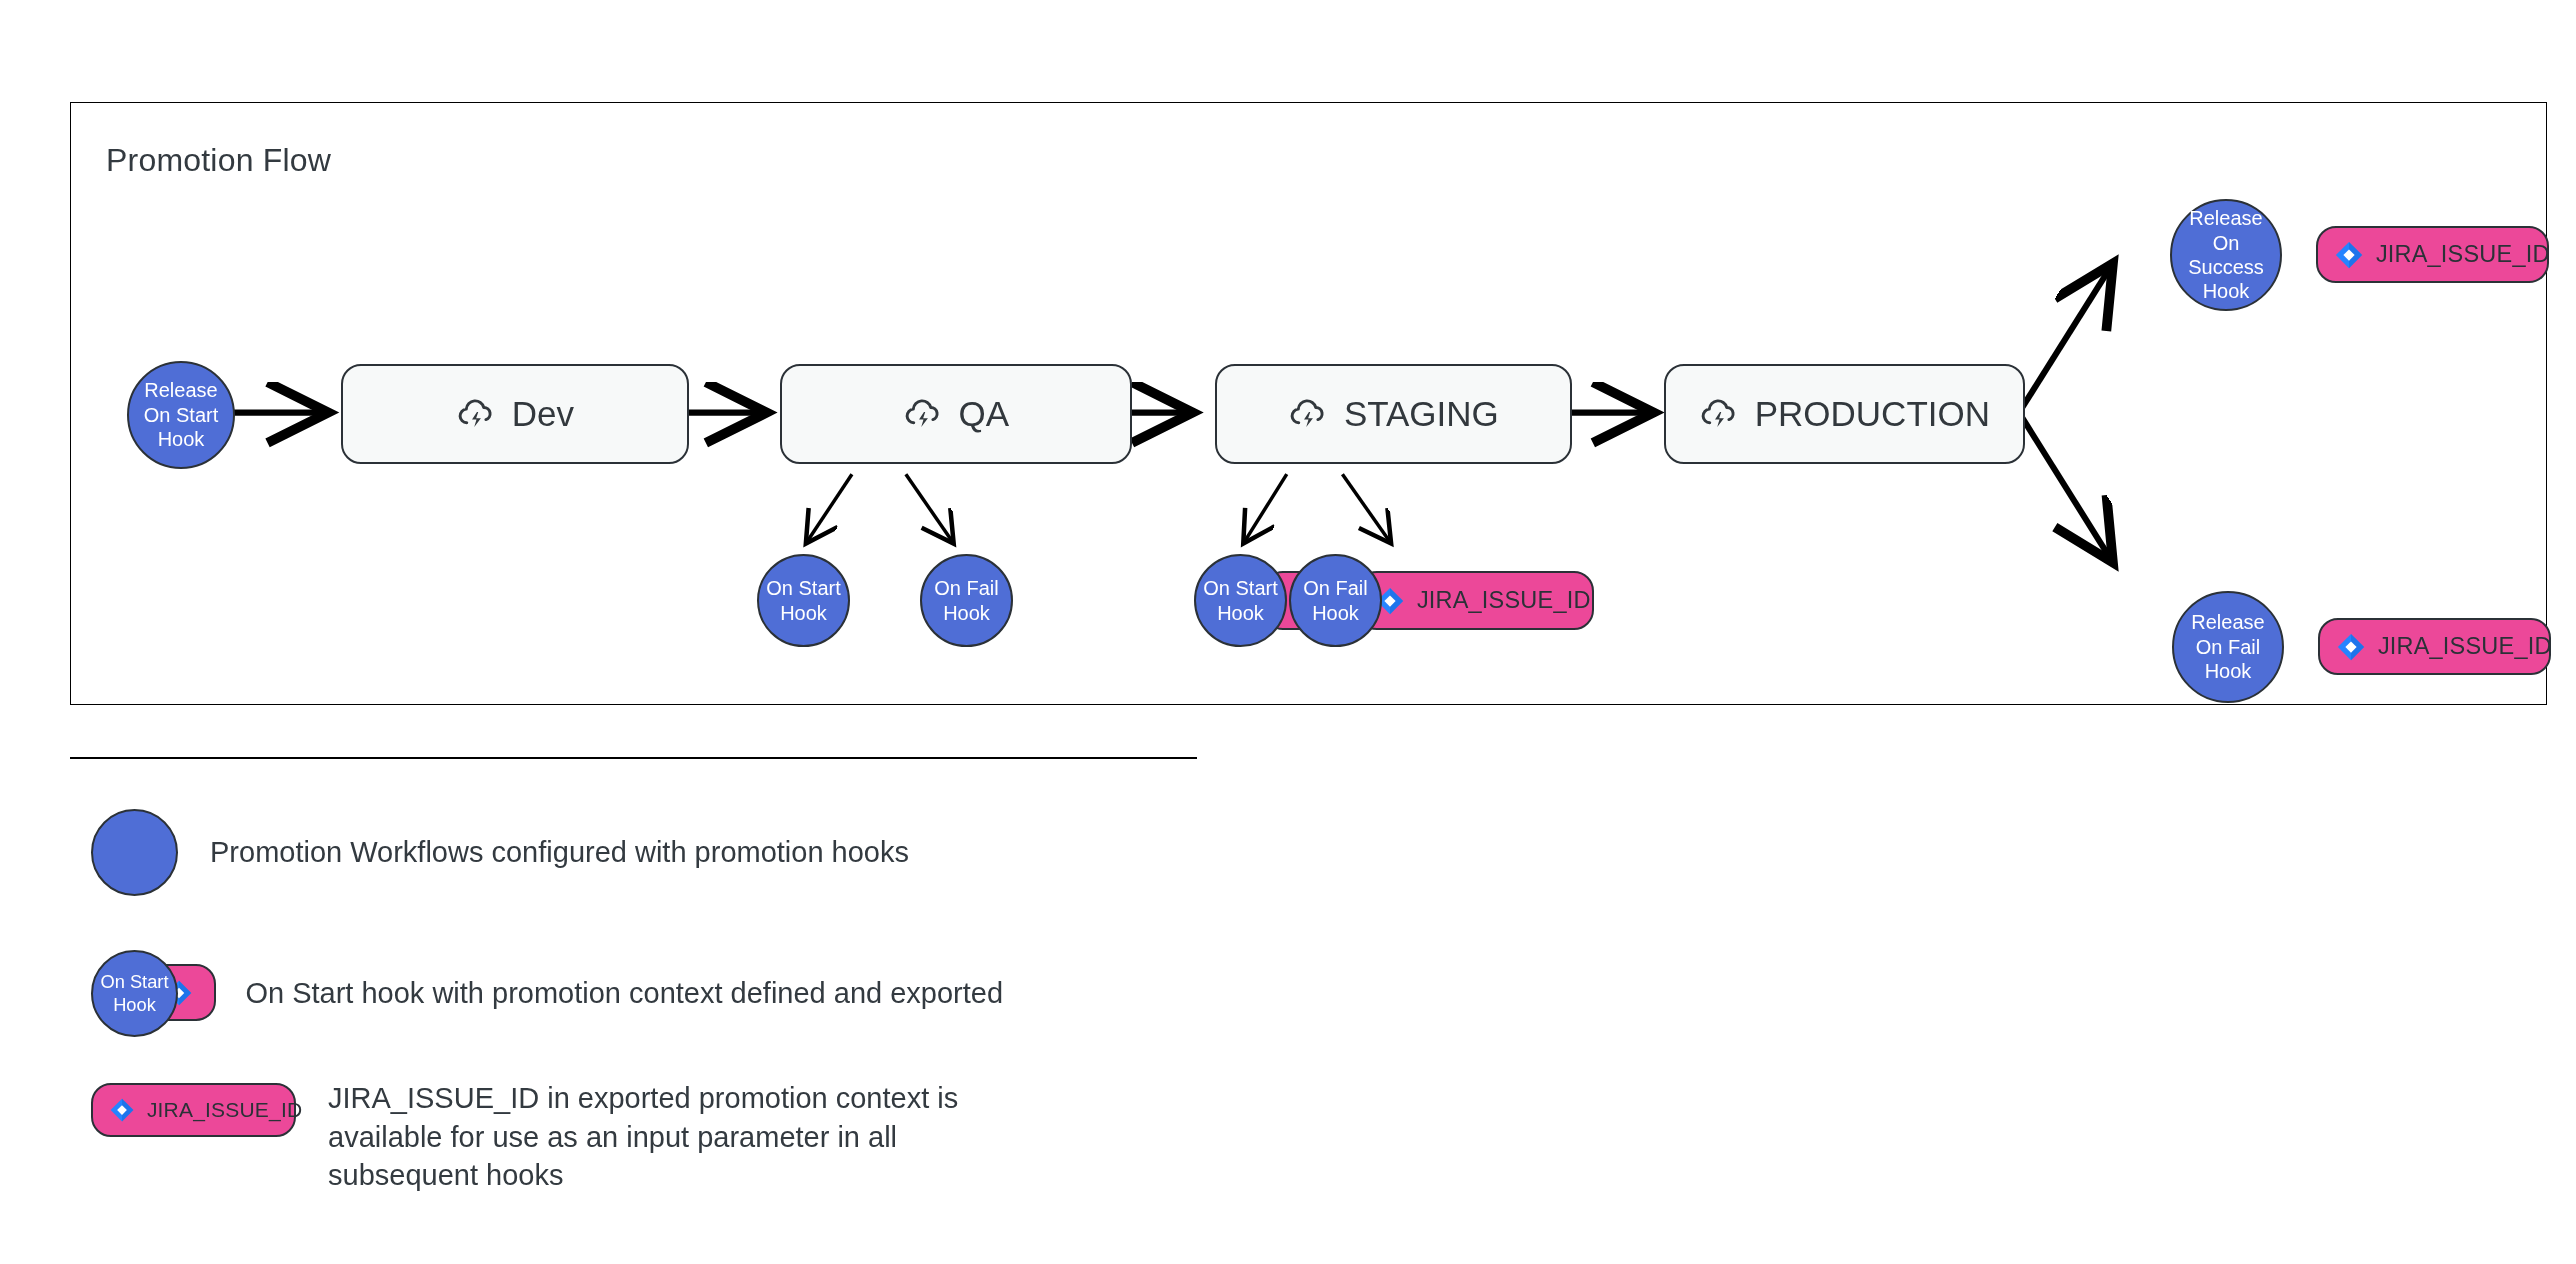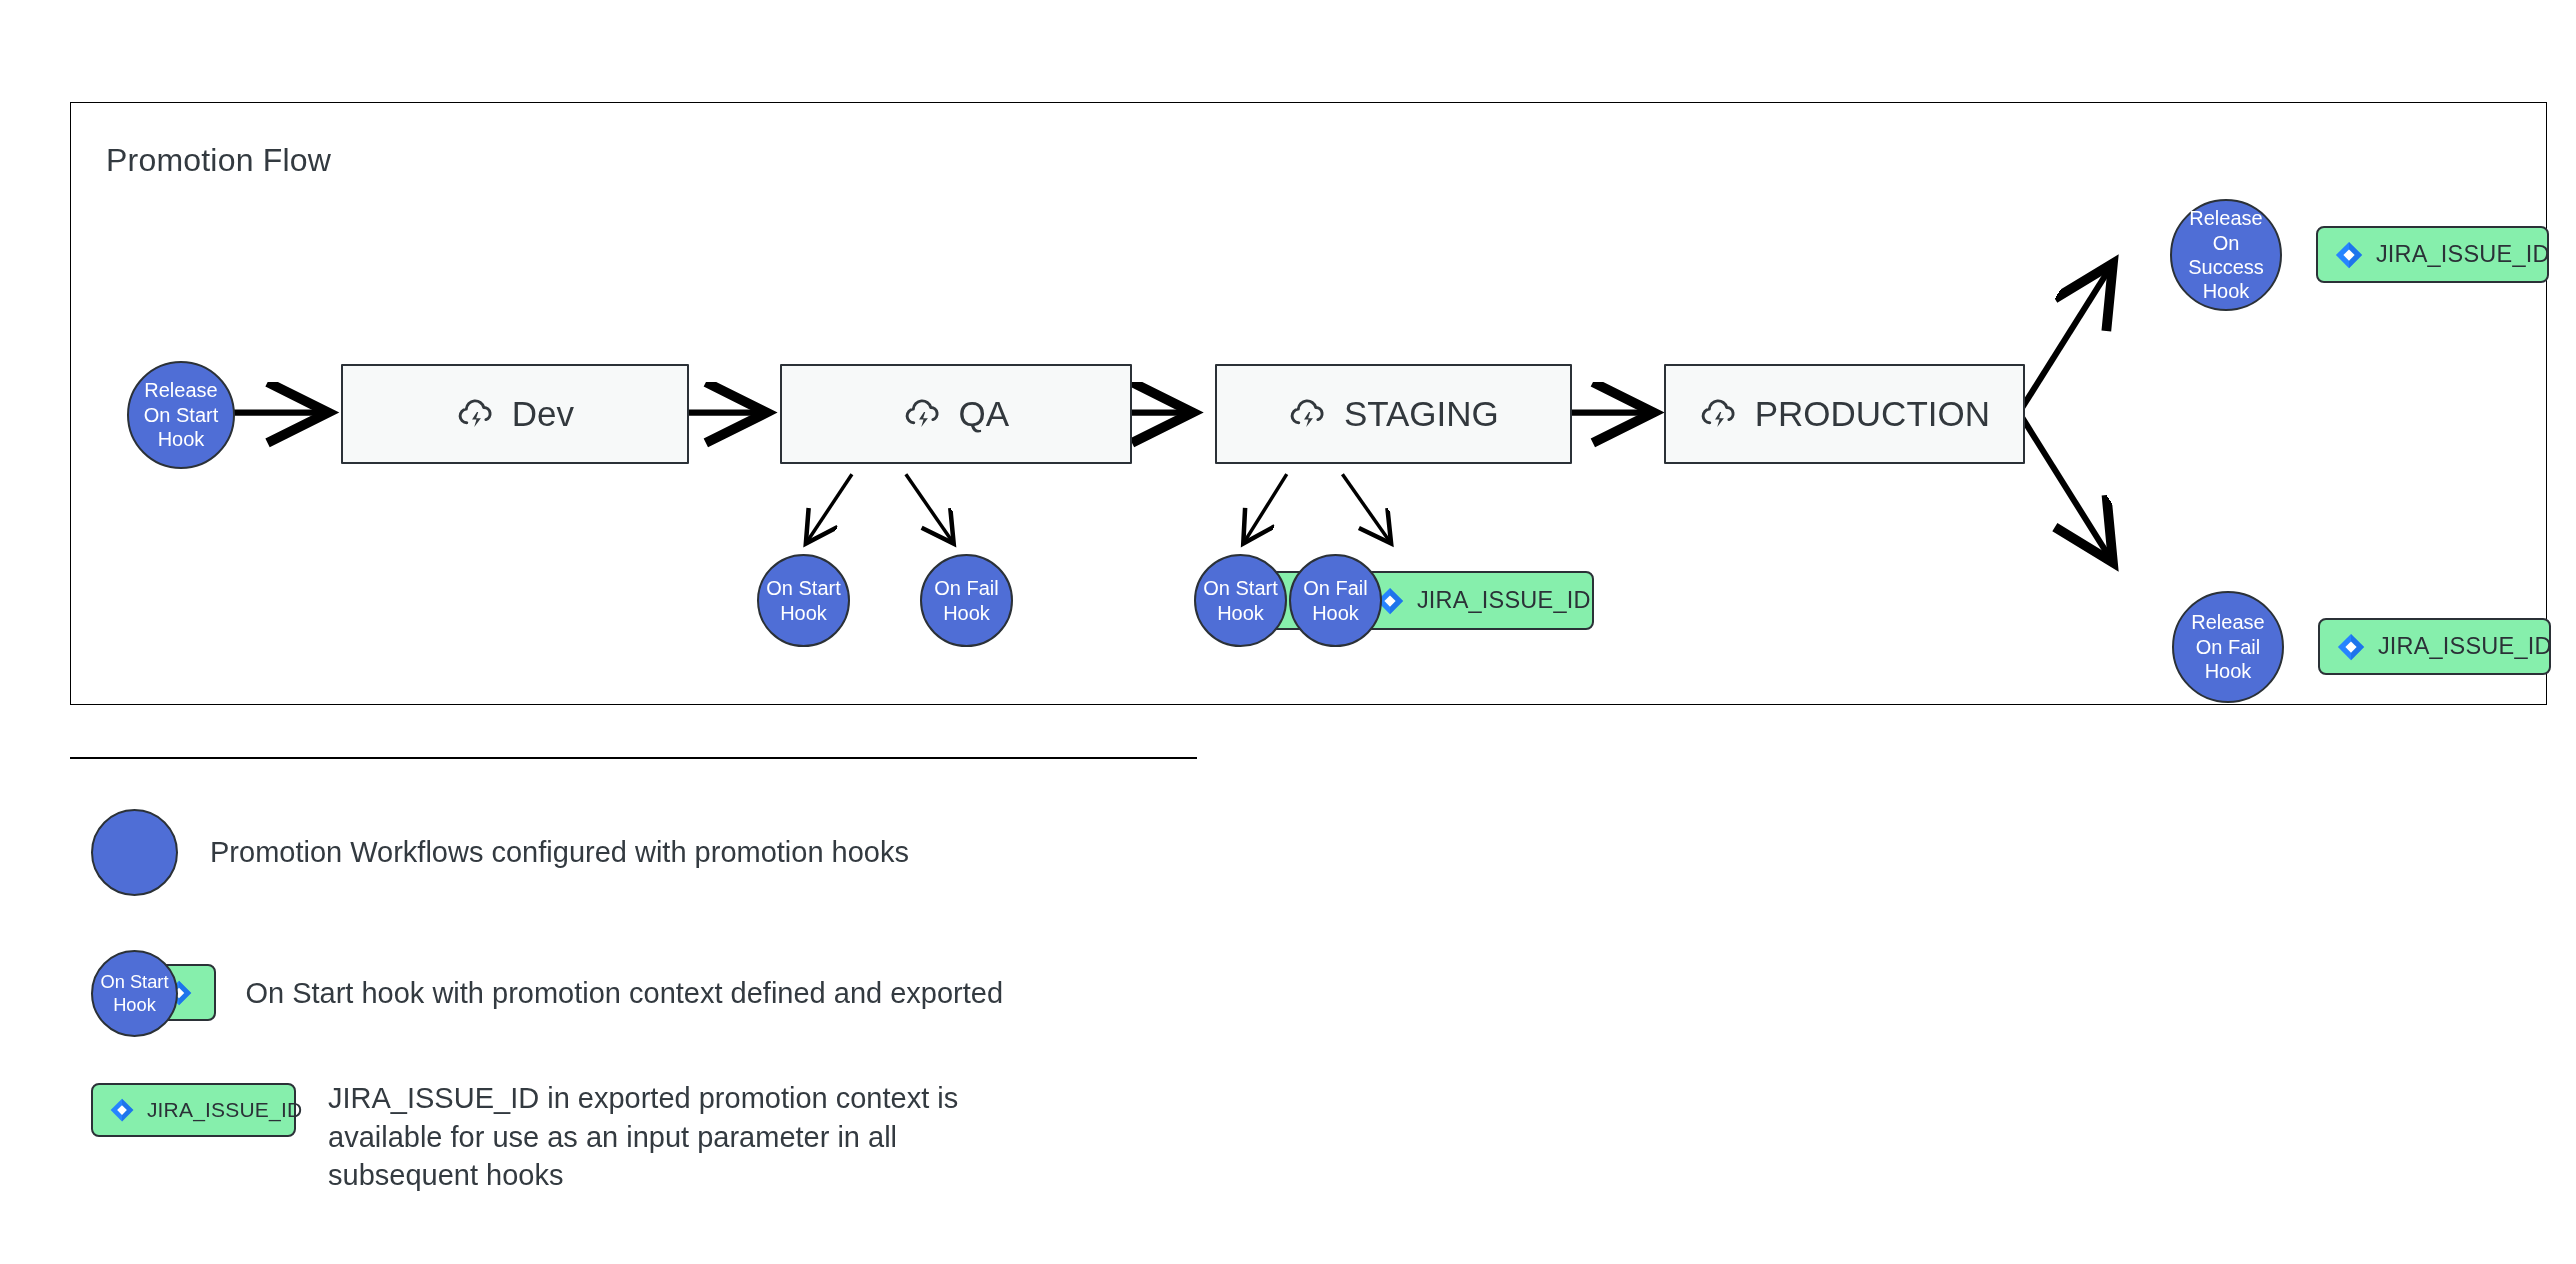--- a/index.html
+++ b/index.html
@@ -47,21 +47,21 @@
     height: 100%;
     pointer-events: none;
   }
 
   
   .stage-box {
     position: absolute;
     box-sizing: border-box;
     background: #f7f9f9;
     border: 2.6px solid #2b3137;
-    border-radius: 1px;
+    border-radius: 20px;
     display: flex;
     align-items: center;
     justify-content: center;
     gap: 15.7px;
     color: #2e3439;
   }
   .stage-label {
     font-size: 35px;
     color: #32383d;
     white-space: nowrap;
@@ -85,23 +85,23 @@
   }
   .hook-node .hook-text { padding: 0 3.5px; }
 
   .release-hook { font-size: 20px; }
   .stage-hook { font-size: 20px; }
 
   
   .jira-badge {
     position: absolute;
     box-sizing: border-box;
-    background: #86efac;
+    background: #ec4899;
     border: 2.6px solid #2b3137;
-    border-radius: 8px;
+    border-radius: 20px;
     display: flex;
     align-items: center;
     gap: 12.2px;
     padding: 0 15.7px;
     z-index: 2;
   }
   .jira-badge.icon-only { justify-content: center; padding: 0; gap: 0; }
   .jira-label {
     font-size: 23.5px;
     color: #2b3137;

